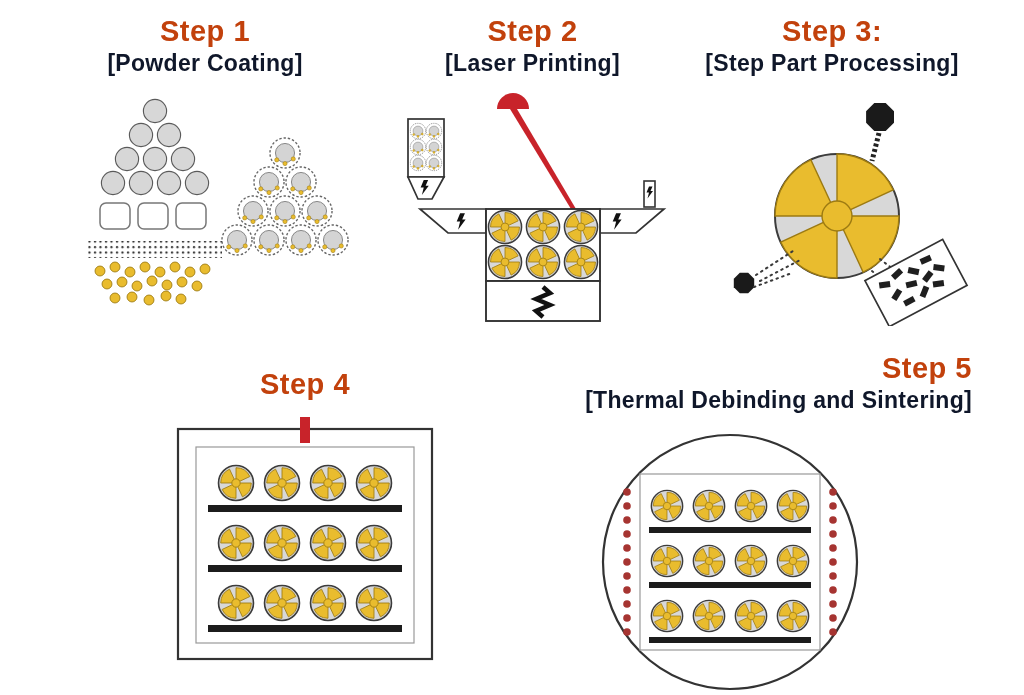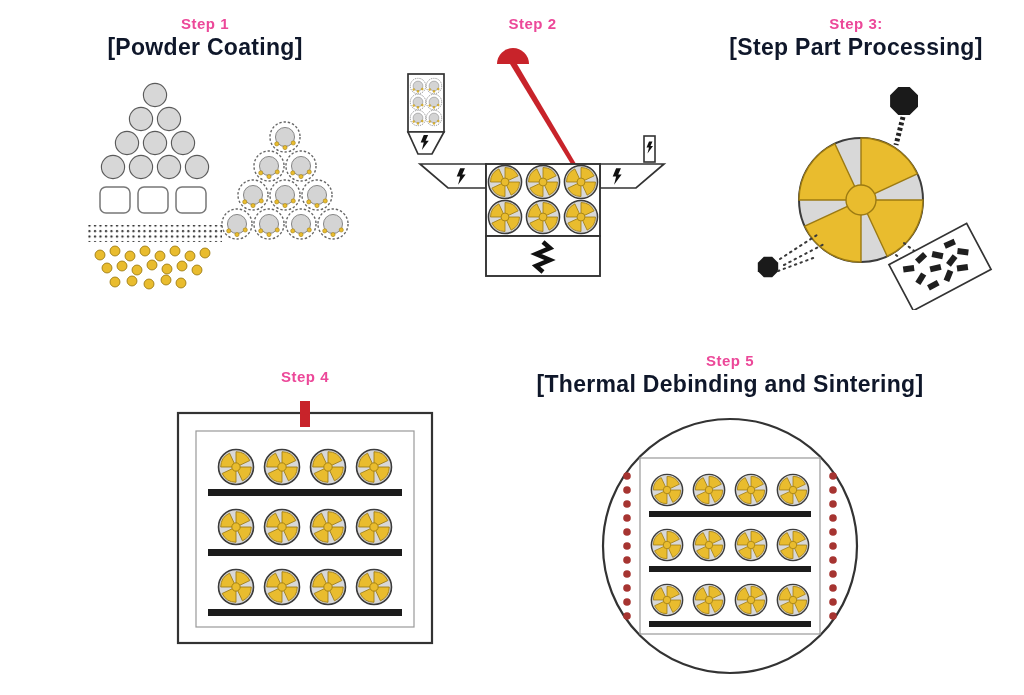--- a/index.html
+++ b/index.html
@@ -2,28 +2,28 @@
 <html><head>
 <meta charset="utf-8">
 <style>
   html,body{margin:0;padding:0;}
   body{
     width:1024px;height:695px;position:relative;overflow:hidden;
     background:#ffffff;
     font-family:"Liberation Sans","DejaVu Sans",sans-serif;
   }
   .step{position:absolute;text-align:center;}
-  .step h2{margin:0;font-size:15px;font-weight:700;color:#ec4899;letter-spacing:.5px;}
+  .step h2{margin:0;font-size:29px;font-weight:700;color:#c2410c;letter-spacing:.5px;}
   .step h3{margin:2px 0 0 0;font-size:23px;font-weight:700;color:#0f172a;letter-spacing:.3px;}
   .step svg{display:block;margin:14px auto 0 auto;}
   #step1{left:55px;top:15px;width:300px;}
   #step2{left:365px;top:15px;width:335px;}
-  #step3{left:700px;top:15px;width:312px;}
+  #step3{left:676px;top:15px;width:312px;}
   #step4{left:160px;top:368px;width:290px;}
-  #step5{left:488px;top:352px;width:484px;}
+  #step5{left:488px;top:352px;width:484px;text-align:right;}
   .thin{fill:none;stroke:#999999;stroke-width:1.2;}
   .y{fill:#e9bc2e;stroke:#9c7a12;}
   .blackfill{fill:#1a1a1a;stroke:none;}
   .shelf{fill:#1c1c1c;stroke:none;}
   .dotline{fill:none;stroke:#3a3a3a;stroke-width:2;stroke-linecap:round;stroke-dasharray:1.5 4.5;}
   .red{fill:#c8232a;stroke:none;}
   .heater{fill:#a63431;stroke:none;}
 </style>
 </head>
 <body>
@@ -120,20 +120,21 @@
         <use href="#particle" x="160.5" y="132.5" width="33" height="33"></use>
         <use href="#particle" x="192.5" y="132.5" width="33" height="33"></use>
         <use href="#particle" x="224.5" y="132.5" width="33" height="33"></use>
         <use href="#particle" x="256.5" y="132.5" width="33" height="33"></use>
       </g>
     </svg>
   </section>
 
   <section class="step" id="step2">
     <h2>Step 2</h2>
+    <h3>[Laser Printing]</h3>
     <svg width="330" height="245" viewBox="0 0 330 245">
       <path d="M129 18 A16 16 0 0 1 161 18 Z" class="red"></path>
       <polygon points="142,18 149,18 208,118 203,118" class="red"></polygon>
       <g>
         <rect x="40" y="28" width="36" height="58" fill="#ffffff" stroke="#333333" stroke-width="1.7"></rect>
         <use href="#particle" x="41.5" y="31.5" width="17" height="17"></use>
           <use href="#particle" x="57.5" y="31.5" width="17" height="17"></use>
         <use href="#particle" x="41.5" y="47.5" width="17" height="17"></use>
           <use href="#particle" x="57.5" y="47.5" width="17" height="17"></use>
         <use href="#particle" x="41.5" y="63.5" width="17" height="17"></use>

